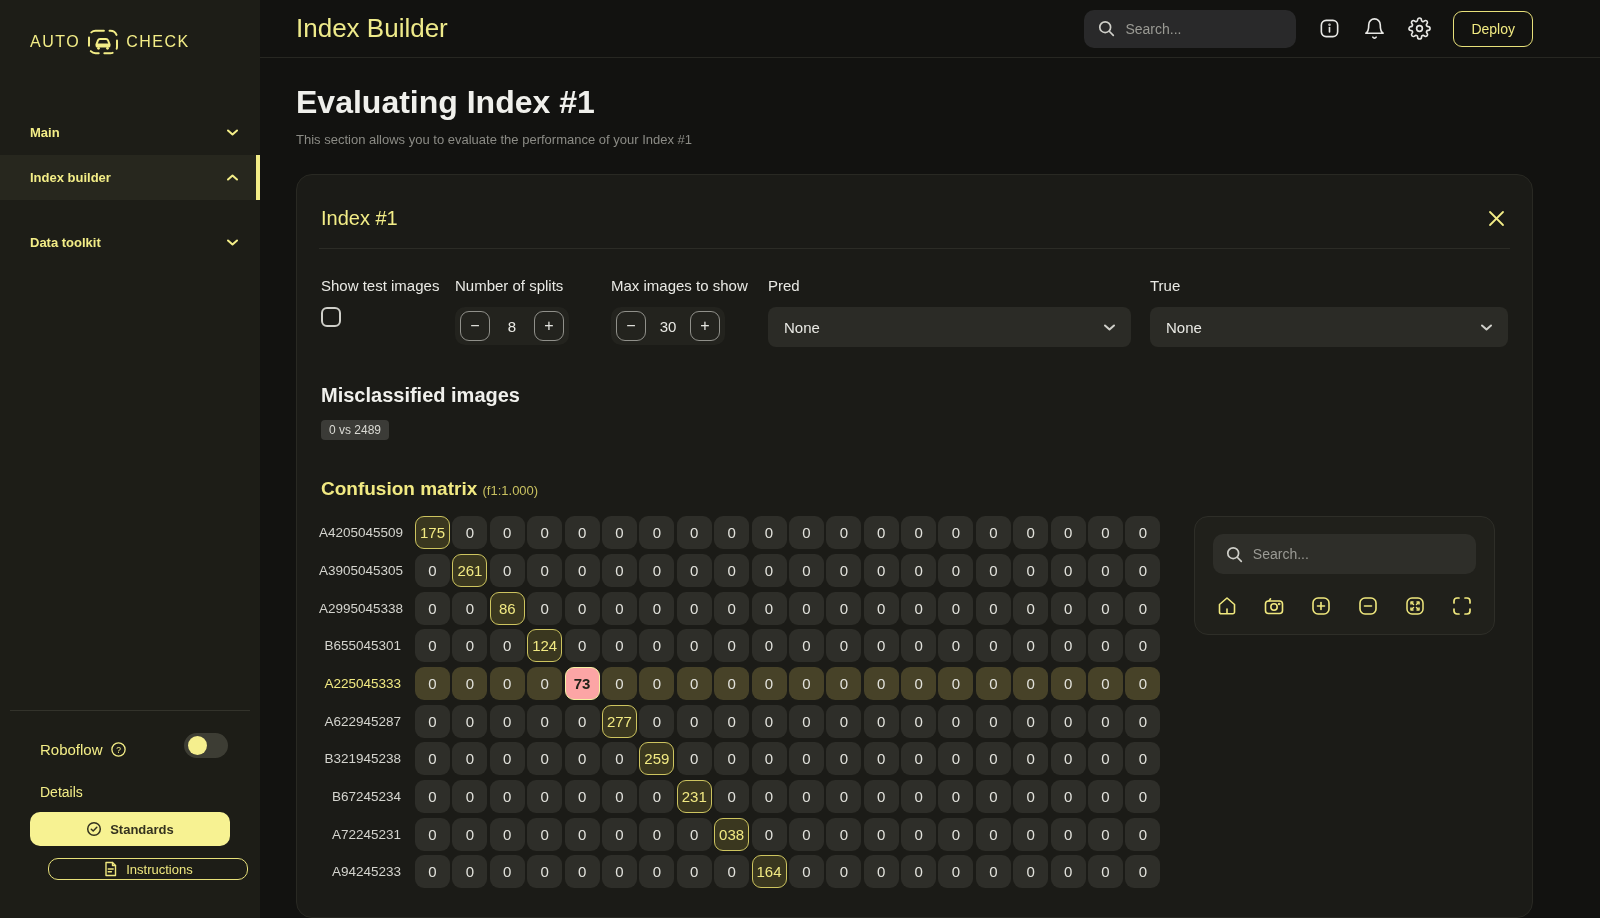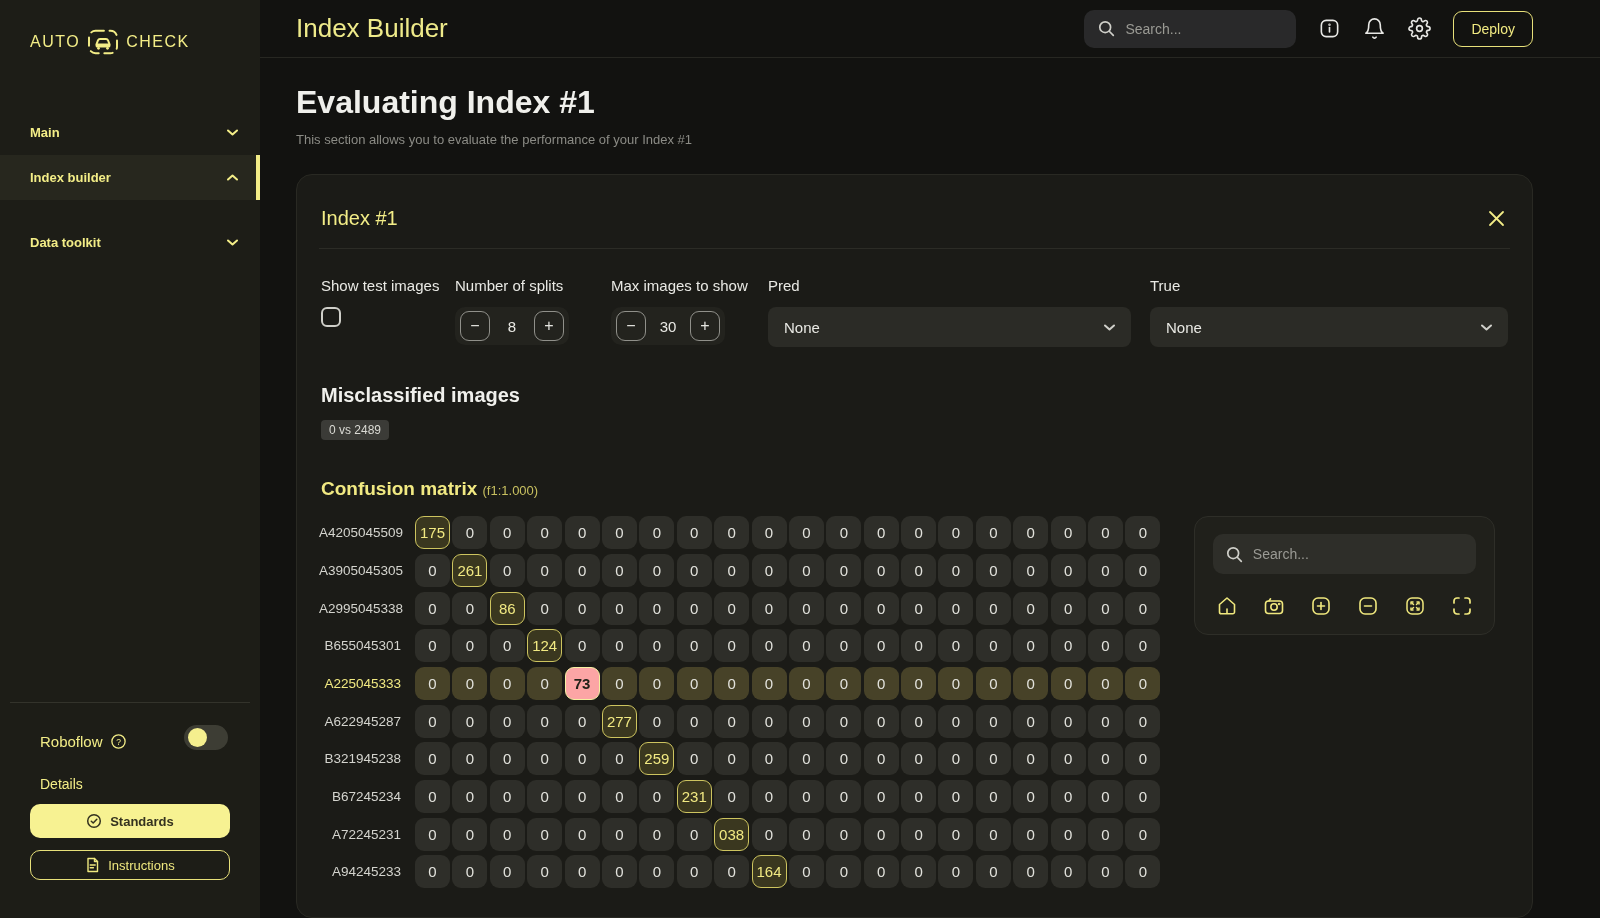--- a/index.html
+++ b/index.html
@@ -46,24 +46,24 @@
   .robo-label { color:#f3ed87; font-size:15px; }
   .toggle { width:44px; height:25px; border-radius:13px; background:#3d3d34; position:relative; cursor:pointer; }
   .toggle-knob { width:19px; height:19px; border-radius:50%; background:#f5ef8e; position:absolute; top:3px; left:4px; }
   .details-label { color:#f3ed87; font-size:14px; margin:26px 0 12px 10px; }
   .btn-standards {
     width:100%; height:34px; background:#f7f292; border:none; border-radius:10px;
     color:#34321f; font-size:13px; font-weight:bold; font-family:inherit;
     display:flex; align-items:center; justify-content:center; gap:8px; cursor:pointer;
   }
   .btn-instructions {
-    width:100%; height:30px; margin-top:12px; background:transparent;
+    width:100%; height:22px; margin-top:12px; background:transparent;
     border:1px solid #e7e07a; border-radius:10px;
     color:#efe87f; font-size:13px; font-family:inherit;
-    display:flex; align-items:center; justify-content:center; gap:8px; cursor:pointer;
+    display:flex; align-items:center; justify-content:center; gap:8px; cursor:pointer;margin-left:18px;
   }
 
   
   .main { flex:1; display:flex; flex-direction:column; }
   .topbar {
     height:76px; display:flex; align-items:center;
     padding:0 67px 0 36px; border-bottom:1px solid #272722;
   }
   .page-title { color:#eeea8a; font-size:26px; font-weight:400; }
   .topbar-right { margin-left:auto; display:flex; align-items:center; gap:22px; }

